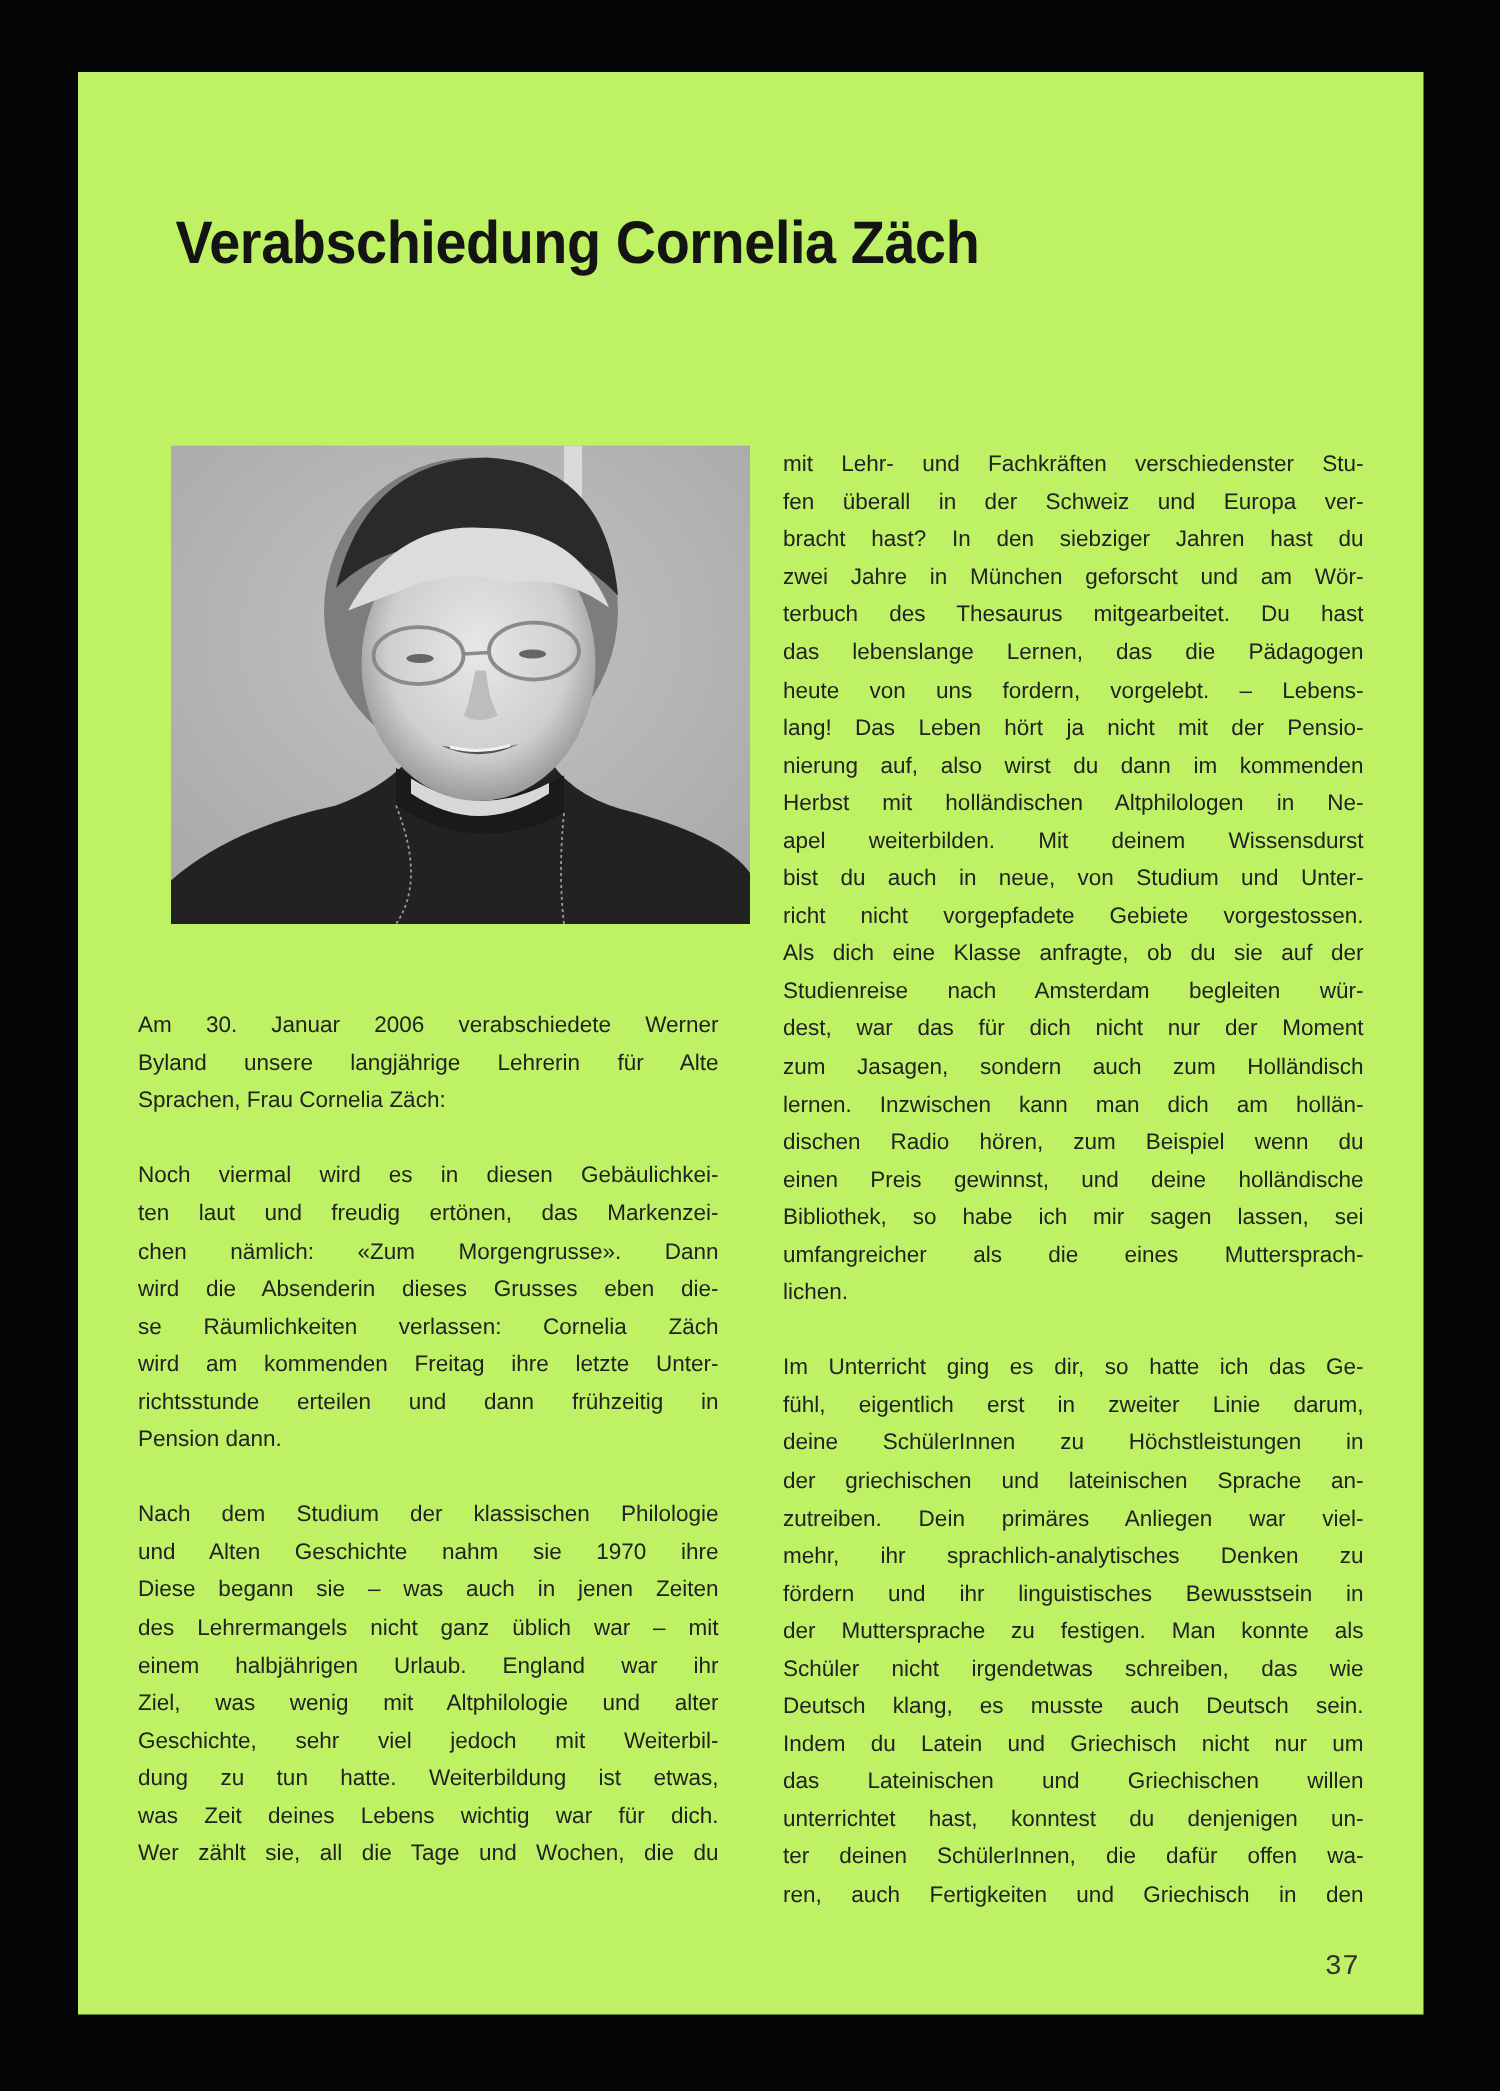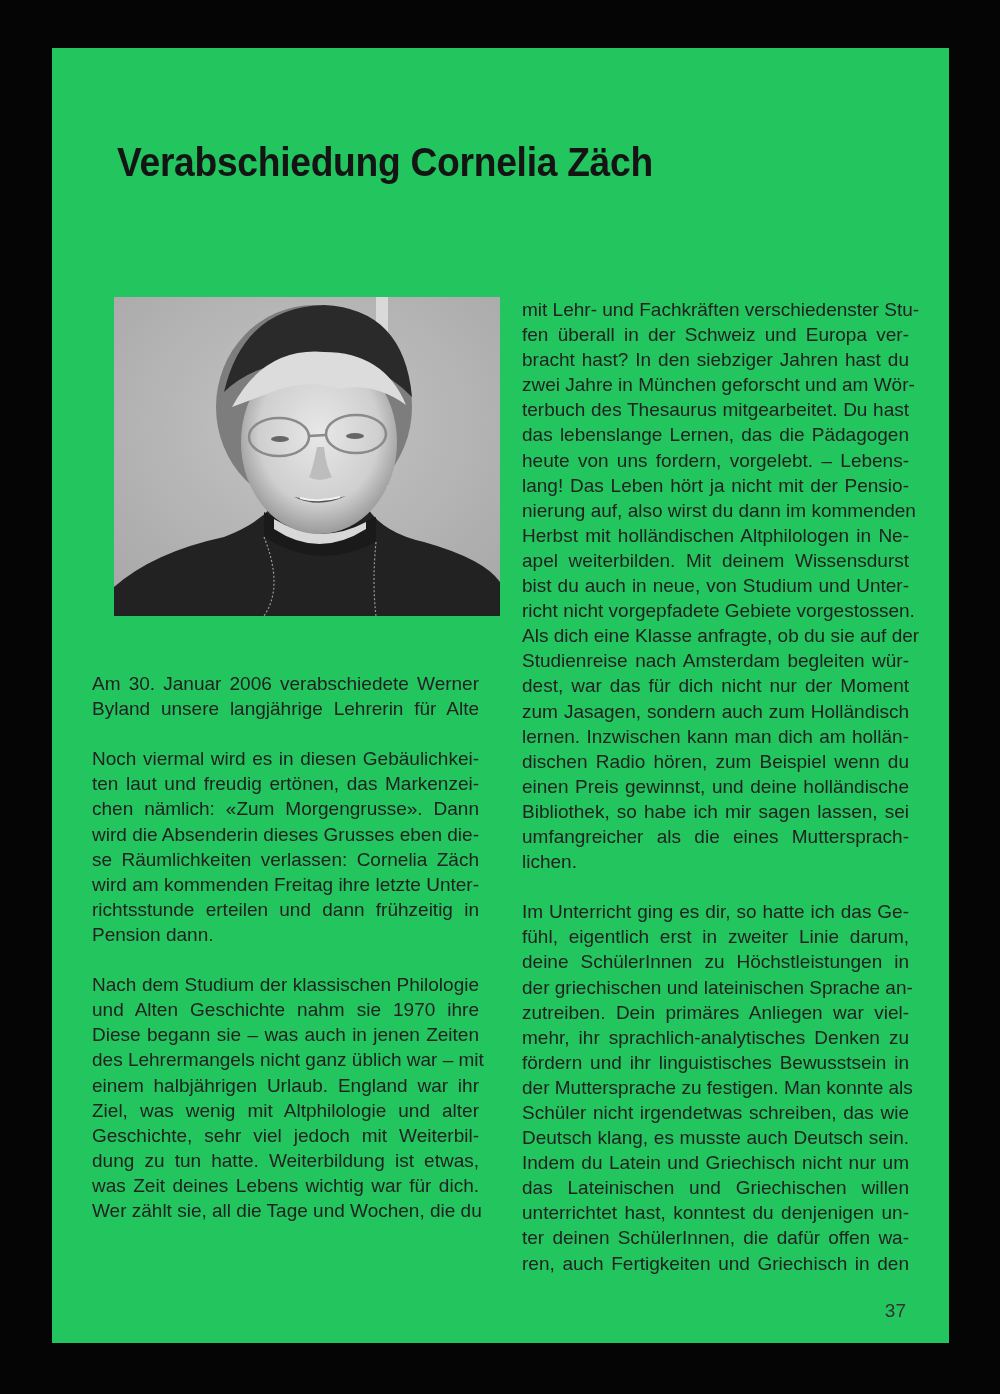--- a/index.html
+++ b/index.html
@@ -5,21 +5,21 @@
   html, body { margin: 0; padding: 0; }
   body {
     width: 1000px; height: 1394px;
     background: #050505;
     position: relative; overflow: hidden;
     font-family: "Liberation Sans", "DejaVu Sans", sans-serif;
   }
   .page {
     position: absolute; left: 52px; top: 48px;
     width: 897px; height: 1295px;
-    background: #22c55e;
+    background: #bef264;
   }
   .title {
     position: absolute; left: 65px; top: 92px;
     margin: 0;
     font-family: "Liberation Sans", sans-serif;
     font-weight: bold;
     font-size: 40px;
     letter-spacing: -0.3px;
     color: #141414;
     white-space: nowrap;
@@ -30,40 +30,40 @@
     position: absolute; left: 62px; top: 249px;
     width: 386px; height: 319px;
     background: #b9b9b9;
     overflow: hidden;
   }
   .photo svg { width: 100%; height: 100%; display: block; }
   .col {
     position: absolute;
     width: 387px;
     font-family: "Liberation Sans", sans-serif;
-    font-size: 19px;
+    font-size: 15px;
     color: #222;
   }
   .col-left { left: 40px; top: 623px; }
   .col-right { left: 470px; top: 249px; }
   .para { margin: 0; }
   .line {
     display: block;
     height: 25.1px;
     line-height: 25.1px;
     text-align: justify;
     text-align-last: justify;
     white-space: nowrap;
     overflow: visible;
   }
   .line.last { text-align-last: left; }
   .gap { height: 25.1px; }
   .page-number {
     position: absolute; right: 43px; top: 1252px;
-    font-family: Liberation Sans, sans-serif;
+    font-family: Liberation Mono, monospace;
     font-size: 19px;
     color: #333;
   }
 </style>
 </head>
 <body>
 
 <div class="page">
   <h1 class="title">Verabschiedung Cornelia Zäch</h1>
 
@@ -110,20 +110,21 @@
 
       <path d="M150 240 Q170 290 150 319" stroke="#9a9a9a" stroke-width="1.2" fill="none" stroke-dasharray="2 2"></path>
       <path d="M262 245 Q258 285 262 319" stroke="#9a9a9a" stroke-width="1.2" fill="none" stroke-dasharray="2 2"></path>
     </svg>
   </div>
 
   <div class="col col-left">
     <div class="para">
       <span class="line">Am  30. Januar 2006 verabschiedete Werner</span>
       <span class="line">Byland unsere langjährige Lehrerin für Alte</span>
+      <span class="line last">Sprachen, Frau Cornelia Zäch:</span>
     </div>
     <div class="gap"></div>
     <div class="para">
       <span class="line">Noch viermal wird es in diesen Gebäulichkei-</span>
       <span class="line">ten laut und freudig ertönen, das Markenzei-</span>
       <span class="line">chen nämlich: «Zum Morgengrusse». Dann</span>
       <span class="line">wird die Absenderin dieses Grusses eben die-</span>
       <span class="line">se Räumlichkeiten verlassen: Cornelia Zäch</span>
       <span class="line">wird am kommenden Freitag ihre letzte Unter-</span>
       <span class="line">richtsstunde erteilen und dann frühzeitig in</span>

